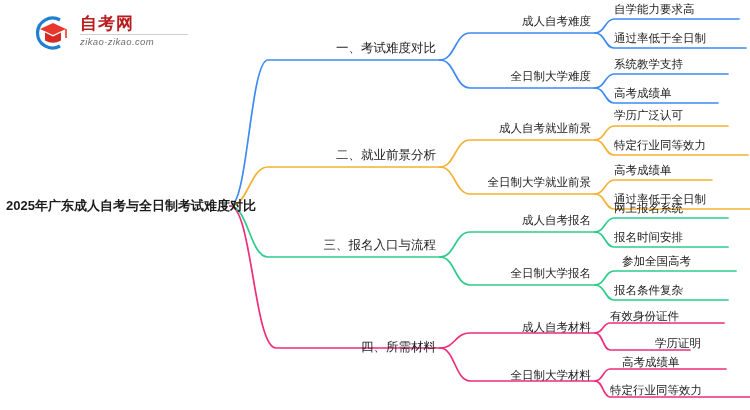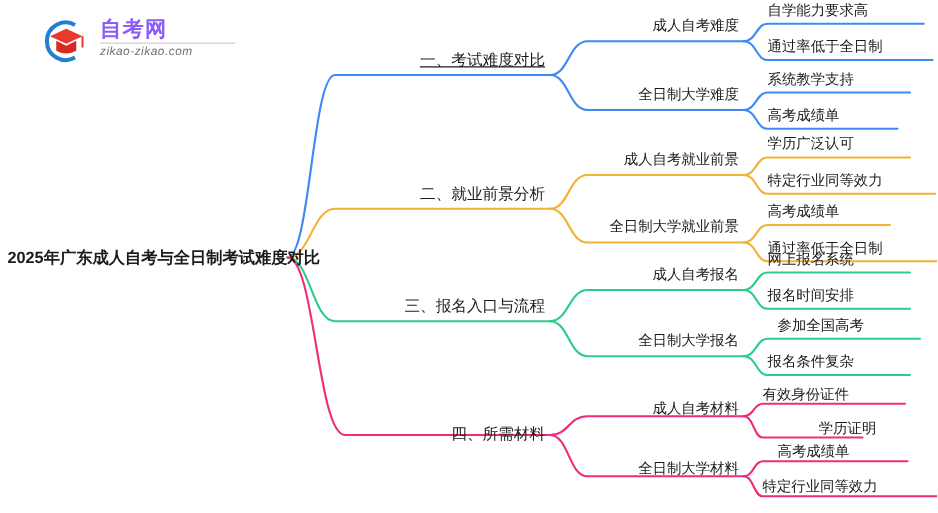--- a/index.html
+++ b/index.html
@@ -44,21 +44,21 @@
     top: 0px;
     width: 110px;
     height: 42px;
   }
   .logo-cn {
     position: absolute;
     left: 0;
     top: 1px;
     font-size: 17px;
     font-weight: bold;
-    color: #8b5cf6;
+    color: #b91c1c;
     letter-spacing: 1px;
     white-space: nowrap;
   }
   .logo-rule {
     position: absolute;
     left: 0;
     top: 23px;
     width: 108px;
     height: 1px;
     background: #cfcfcf;
@@ -154,21 +154,21 @@
       <path d="M440 348 C455 348 455 381 470 381 L595 381" stroke="#ee2d7c"></path>
       <path d="M595 333 C603 333 603 323 610 323 L724 323" stroke="#ee2d7c"></path>
       <path d="M595 333 C603 333 603 350 610 350 L690 350" stroke="#ee2d7c"></path>
       <path d="M595 381 C603 381 603 369 610 369 L726 369" stroke="#ee2d7c"></path>
       <path d="M595 381 C603 381 603 397 610 397 L750 397" stroke="#ee2d7c"></path>
     </g>
   </svg>
 
   <div class="node root" style="left:6px; top:199px; width:222px;">2025年广东成人自考与全日制考试难度对比</div>
 
-  <div class="node lvl1" style="left:310px; top:42px; width:126px;text-decoration:underline;">一、考试难度对比</div>
+  <div class="node lvl1" style="left:310px; top:42px; width:126px;">一、考试难度对比</div>
 
   <div class="node lvl2" style="left:455px; top:16px; width:136px;">成人自考难度</div>
   <div class="node lvl2" style="left:455px; top:71px; width:136px;">全日制大学难度</div>
 
   <div class="node lvl3" style="left:614px; top:4px;">自学能力要求高</div>
   <div class="node lvl3" style="left:614px; top:33px;">通过率低于全日制</div>
   <div class="node lvl3" style="left:614px; top:59px;">系统教学支持</div>
   <div class="node lvl3" style="left:614px; top:88px;">高考成绩单</div>
 
   <div class="node lvl1" style="left:310px; top:149px; width:126px;">二、就业前景分析</div>

